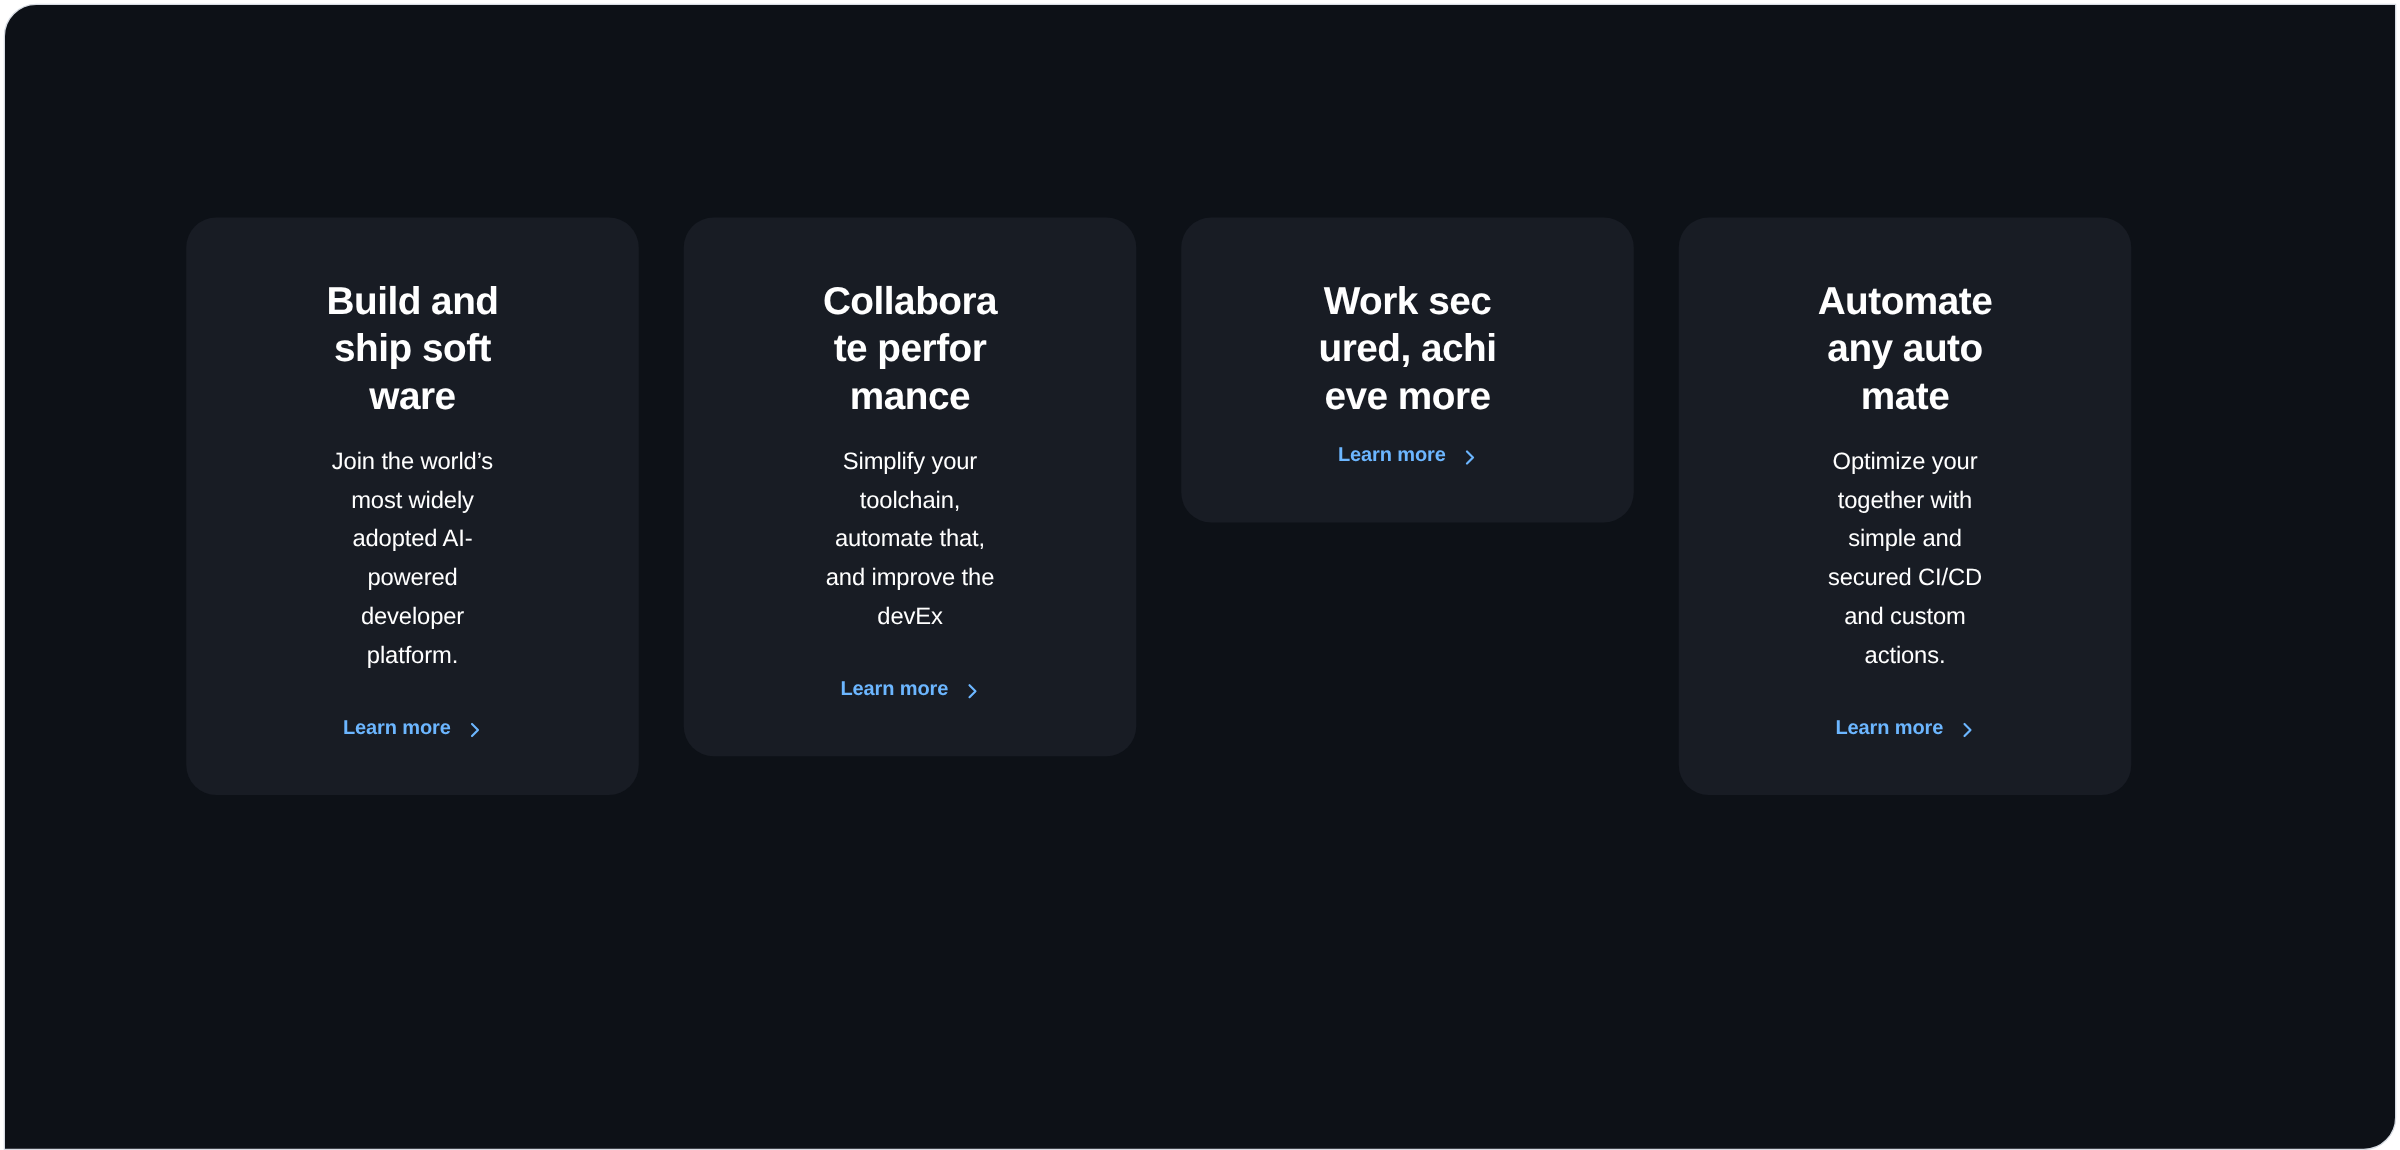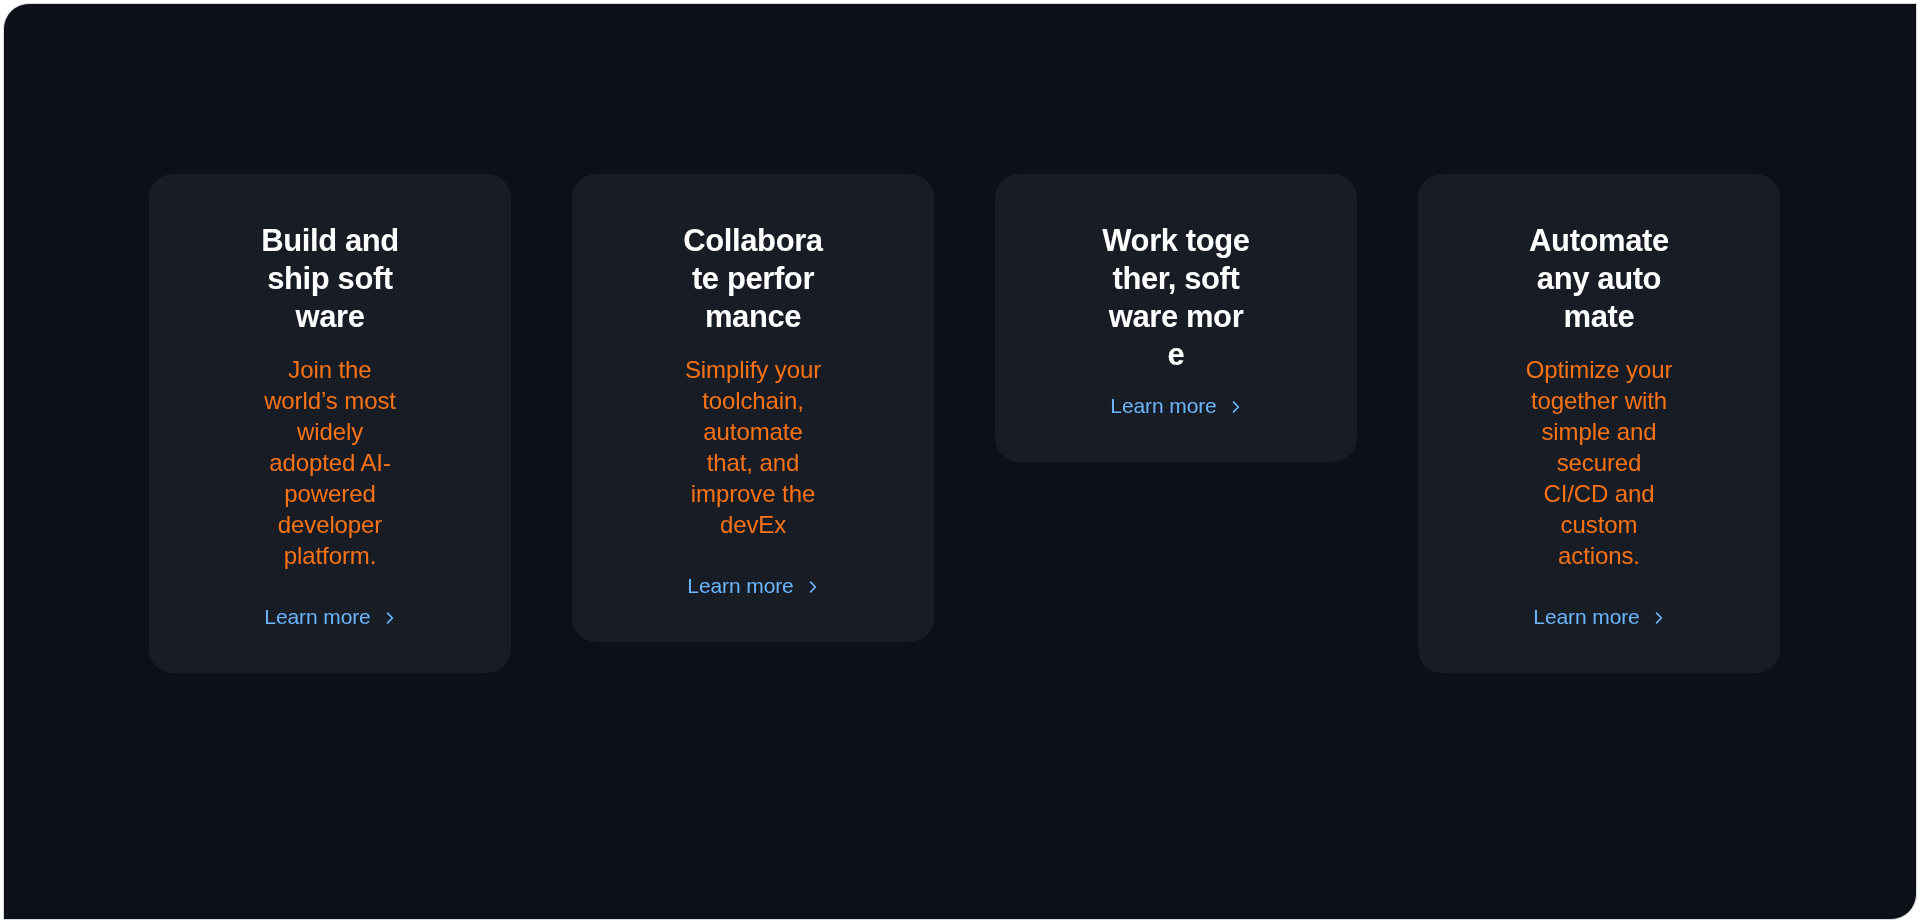--- a/index.html
+++ b/index.html
@@ -30,21 +30,21 @@
   }
 
   
   #card-row {
     position:absolute;
     left:145px;
     top:170px;
     width:1640px;
     display:flex;
     align-items:flex-start;
-    gap:61px;
+    gap:36px;
   }
 
   .feature-card {
     width:362px;
     flex:0 0 362px;
     background:#181c24;
     border-radius:24px;
     padding:48px 34px 42px 34px;
     text-align:center;
     display:flex;
@@ -58,35 +58,35 @@
     font-weight:700;
     color:#ffffff;
     letter-spacing:-0.4px;
     max-width:148px;
     word-break:break-all;
     overflow-wrap:anywhere;
     margin-bottom:18px;
   }
 
   .card-body {
-    font-size:24px;
+    font-size:19px;
     line-height:31px;
     font-weight:400;
-    color:#f97316;
+    color:#ffffff;
     max-width:152px;
     letter-spacing:-0.1px;
     margin-bottom:32px;
   }
 
   .learn-more {
     display:inline-flex;
     align-items:center;
     gap:13px;
-    font-size:21px;
-    font-weight:400;
+    font-size:16px;
+    font-weight:700;
     color:#6cb6ff;
     letter-spacing:-0.1px;
     cursor:pointer;
     text-decoration:none;
     background:none;
     border:none;
     font-family:inherit;
     padding:2px 0;
   }
 
@@ -126,21 +126,21 @@
         <span>Learn more</span>
         <span class="chevron-icon">
           <svg viewBox="0 0 12 12" width="12" height="12" fill="none" xmlns="http://www.w3.org/2000/svg">
             <path d="M3.6 1.2 L8.4 6 L3.6 10.8" stroke="#6cb6ff" stroke-width="1.7" stroke-linecap="round" stroke-linejoin="round"></path>
           </svg>
         </span>
       </a>
     </div>
 
     <div class="feature-card">
-      <div class="card-title">Work together, software more</div>
+      <div class="card-title">Work secured, achieve more</div>
       <a class="learn-more">
         <span>Learn more</span>
         <span class="chevron-icon">
           <svg viewBox="0 0 12 12" width="12" height="12" fill="none" xmlns="http://www.w3.org/2000/svg">
             <path d="M3.6 1.2 L8.4 6 L3.6 10.8" stroke="#6cb6ff" stroke-width="1.7" stroke-linecap="round" stroke-linejoin="round"></path>
           </svg>
         </span>
       </a>
     </div>
 

